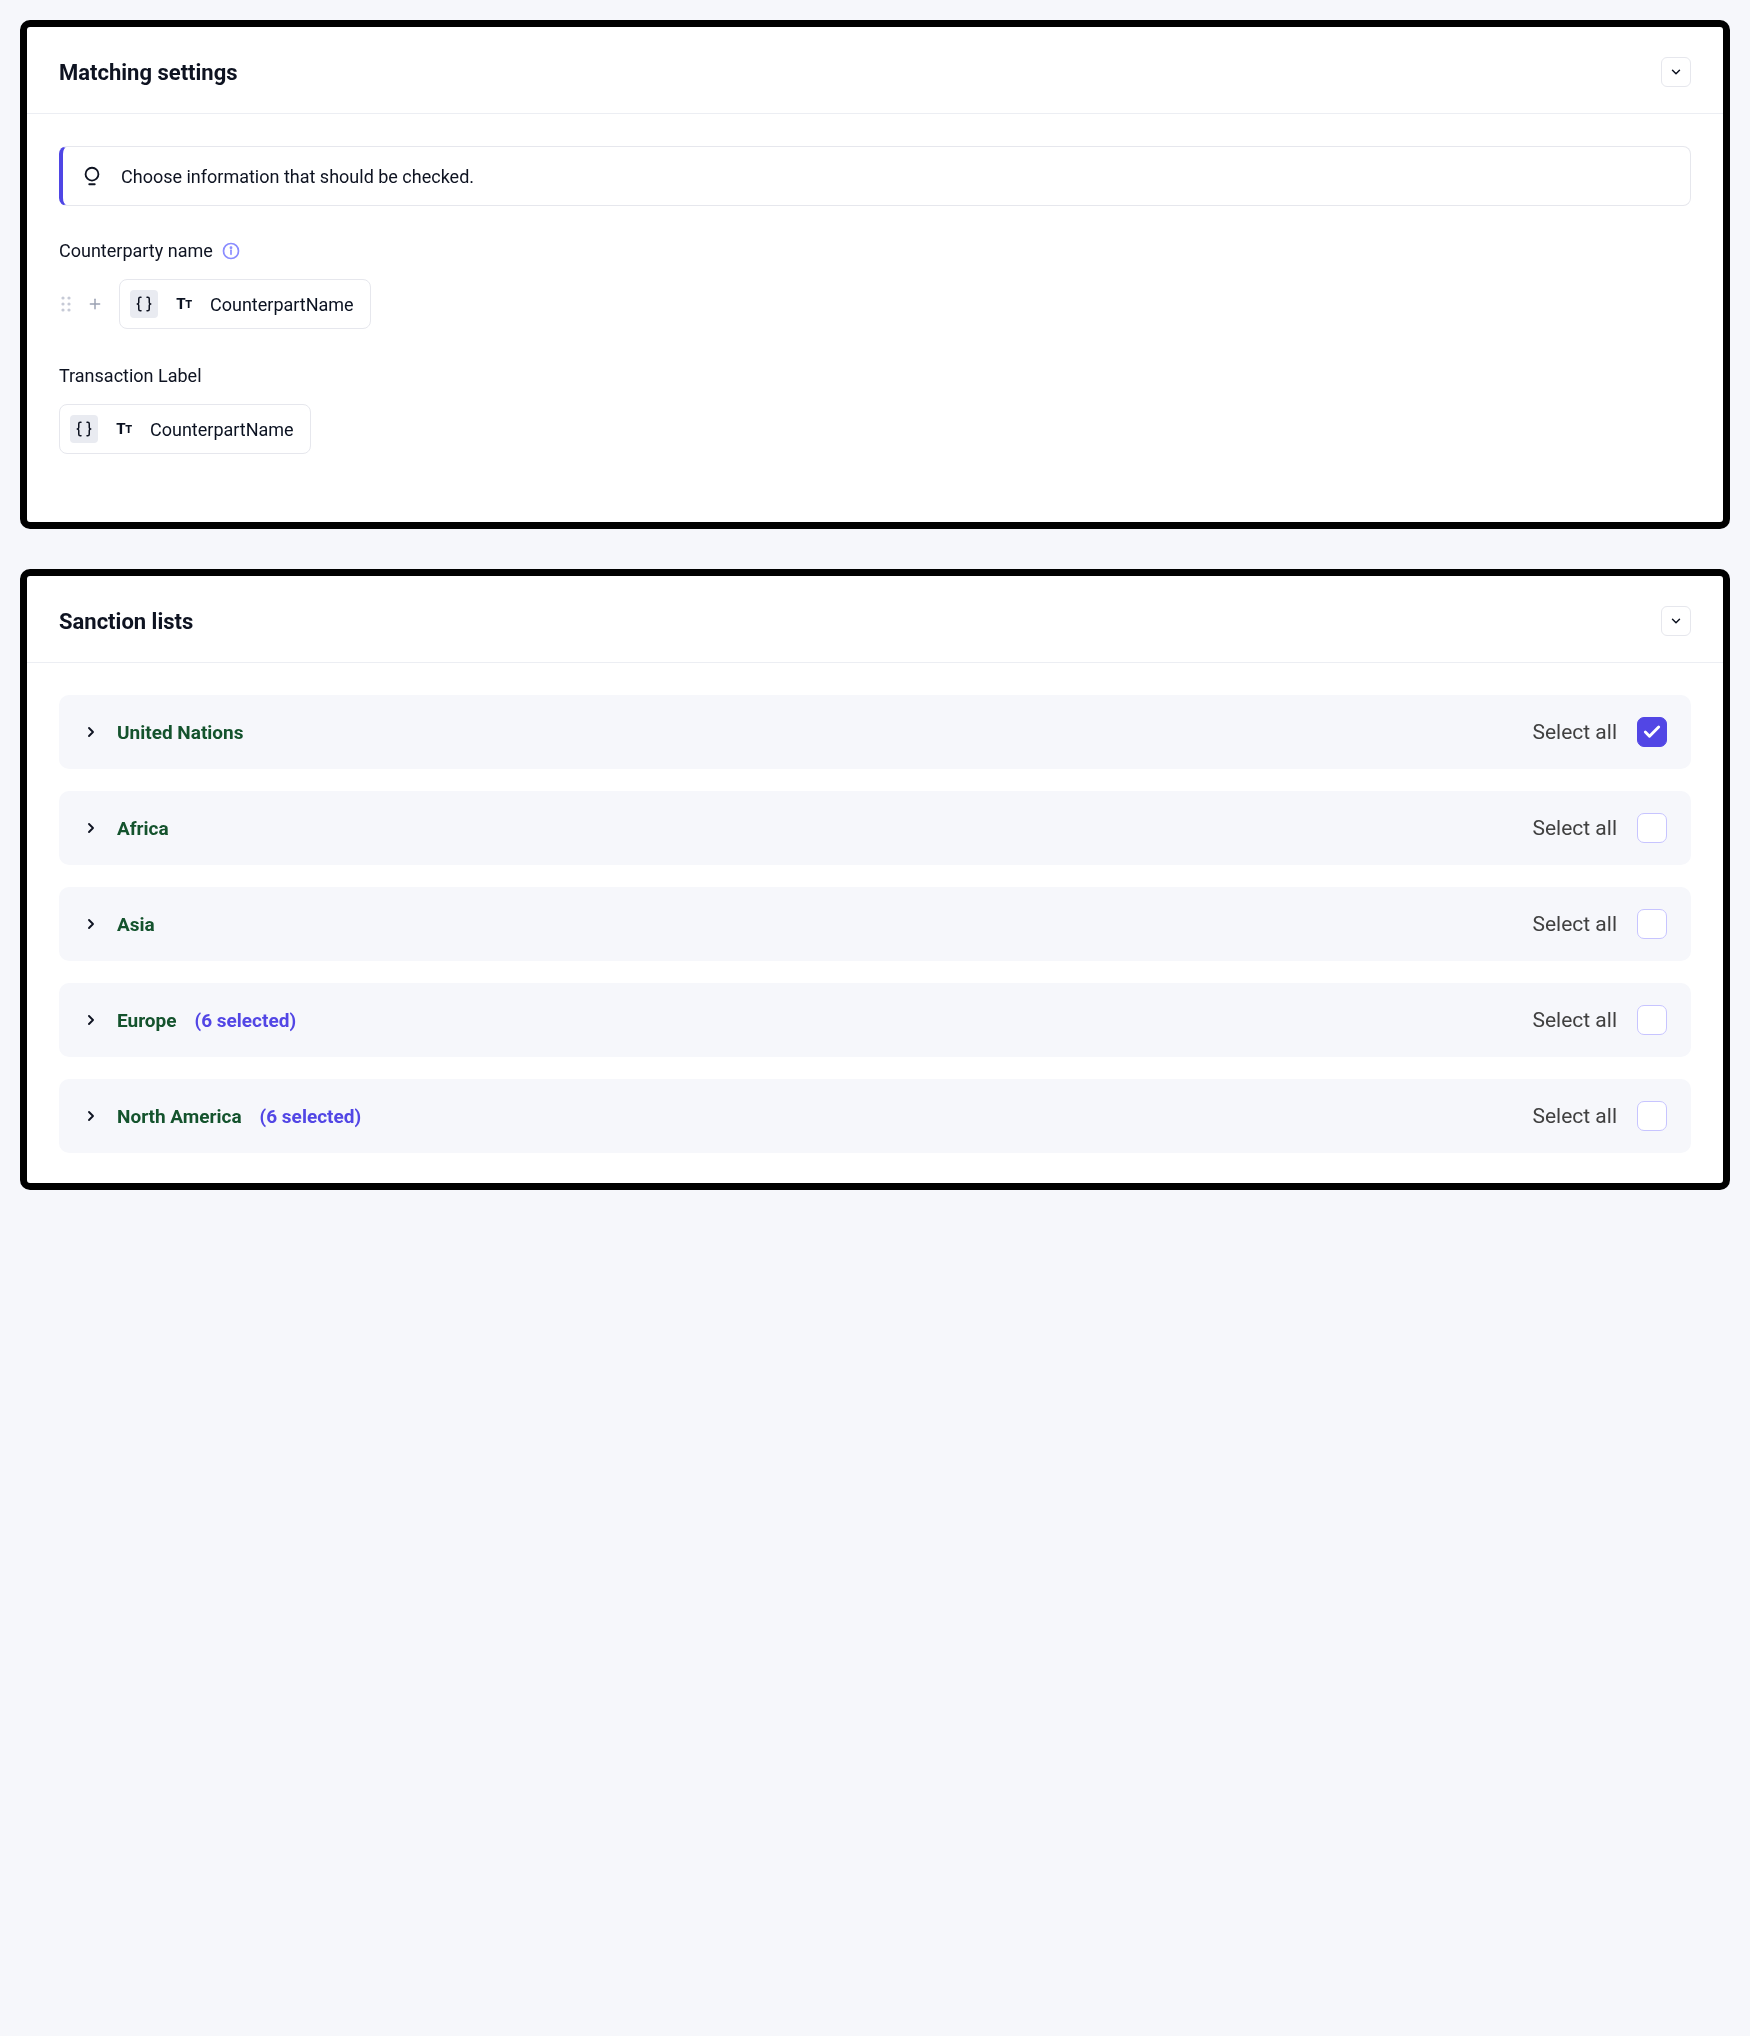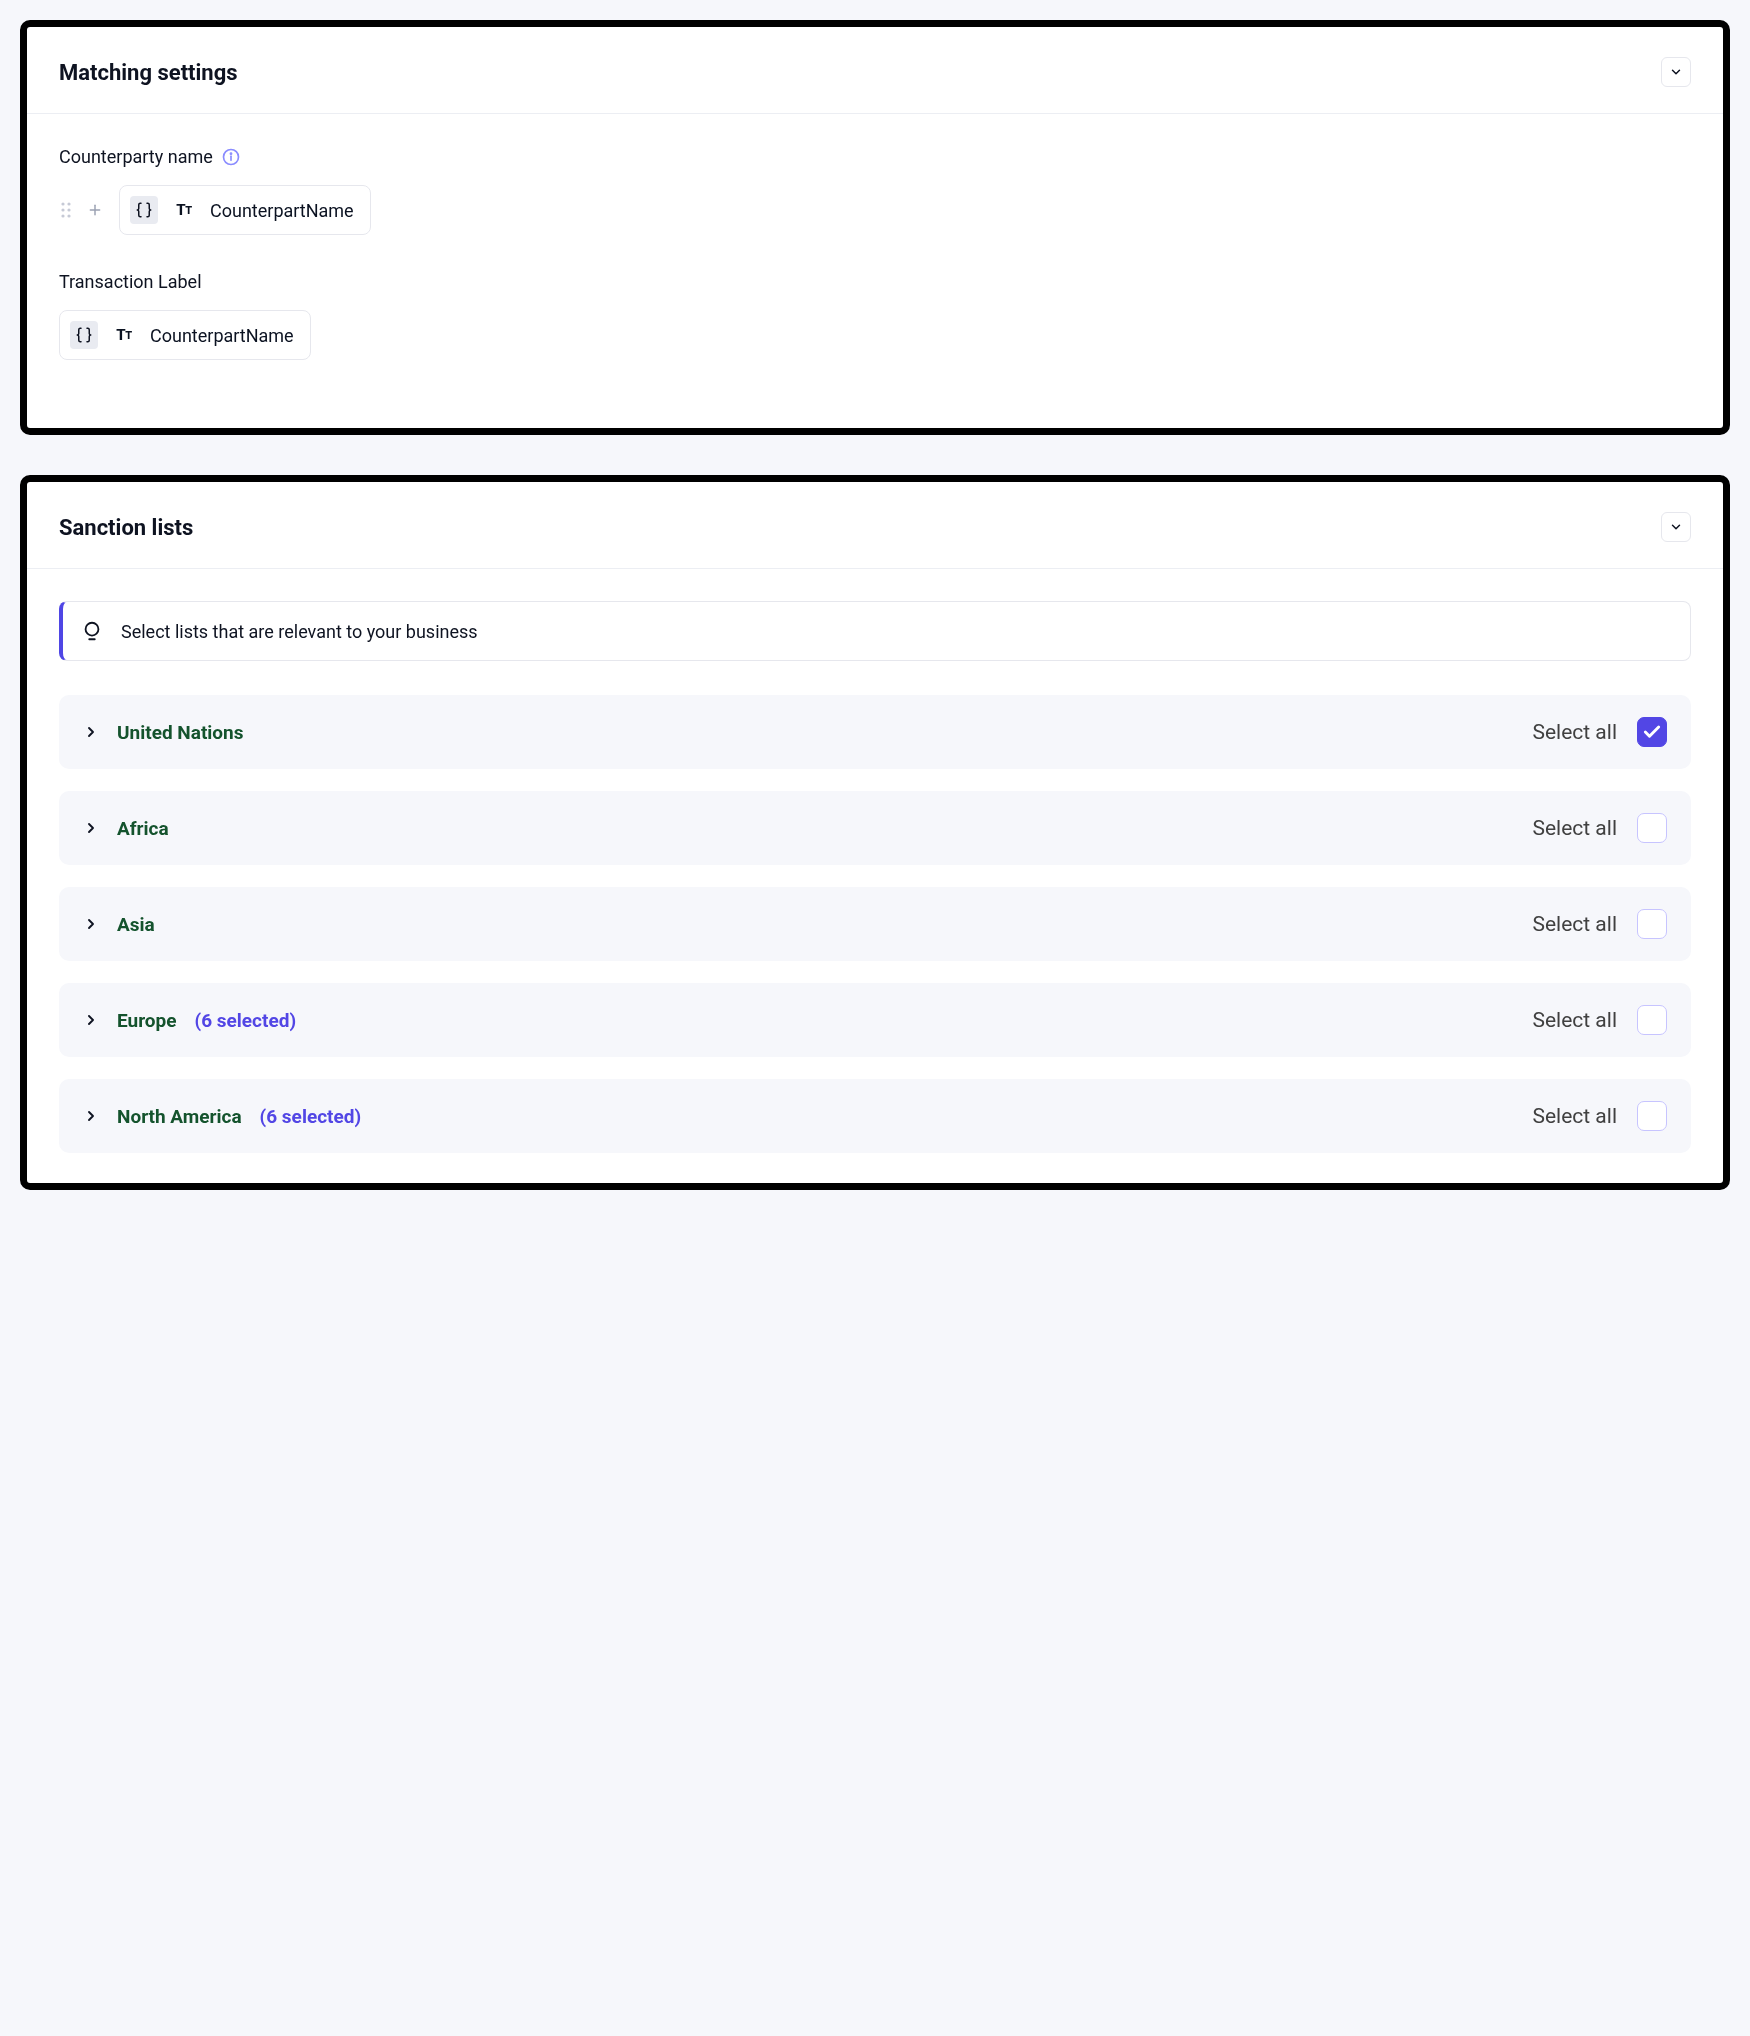--- a/index.html
+++ b/index.html
@@ -190,20 +190,27 @@
 <div class="section-card">
   <div class="section-header">
     <h2 class="section-title">Matching settings</h2>
     <div class="collapse-btn">
       <svg width="14" height="14" viewBox="0 0 24 24" fill="none" stroke="#0e1321" stroke-width="2.5" stroke-linecap="round" stroke-linejoin="round">
           <polyline points="6 9 12 15 18 9"></polyline>
         </svg>
     </div>
   </div>
   <div class="section-body">
+    <div class="callout">
+      <svg class="tip" width="22" height="22" viewBox="0 0 24 24" fill="none" stroke="#0e1321" stroke-width="2" stroke-linecap="round" stroke-linejoin="round">
+          <circle cx="12" cy="10" r="7"></circle>
+          <line x1="9" y1="21" x2="15" y2="21"></line>
+        </svg>
+      <span>Choose information that should be checked.</span>
+    </div>
 
     <div id="matching-fields">
         <div>
           <div class="form-label">
             <span>Counterparty name</span>
             <span class="info-icon">
               <svg width="20" height="20" viewBox="0 0 24 24" fill="none" stroke="#8a8cff" stroke-width="2" stroke-linecap="round" stroke-linejoin="round">
                 <circle cx="12" cy="12" r="9"></circle>
                 <line x1="12" y1="11" x2="12" y2="16"></line>
                 <circle cx="12" cy="8" r="0.7" fill="#8a8cff"></circle>
@@ -265,27 +272,20 @@
 <div class="section-card" style="margin-bottom:0;">
   <div class="section-header">
     <h2 class="section-title">Sanction lists</h2>
     <div class="collapse-btn">
       <svg width="14" height="14" viewBox="0 0 24 24" fill="none" stroke="#0e1321" stroke-width="2.5" stroke-linecap="round" stroke-linejoin="round">
           <polyline points="6 9 12 15 18 9"></polyline>
         </svg>
     </div>
   </div>
   <div class="section-body" style="padding-bottom:8px;">
-    <div class="callout">
-      <svg class="tip" width="22" height="22" viewBox="0 0 24 24" fill="none" stroke="#0e1321" stroke-width="2" stroke-linecap="round" stroke-linejoin="round">
-          <circle cx="12" cy="10" r="7"></circle>
-          <line x1="9" y1="21" x2="15" y2="21"></line>
-        </svg>
-      <span>Select lists that are relevant to your business</span>
-    </div>
 
     <div id="sanction-groups">
         <div class="list-row">
           <div class="list-left">
             <span>
               <svg width="16" height="16" viewBox="0 0 24 24" fill="none" stroke="#0e1321" stroke-width="2.8" stroke-linecap="round" stroke-linejoin="round">
                 <polyline points="9 18 15 12 9 6"></polyline>
               </svg>
             </span>
             <span class="list-name">United Nations</span>

